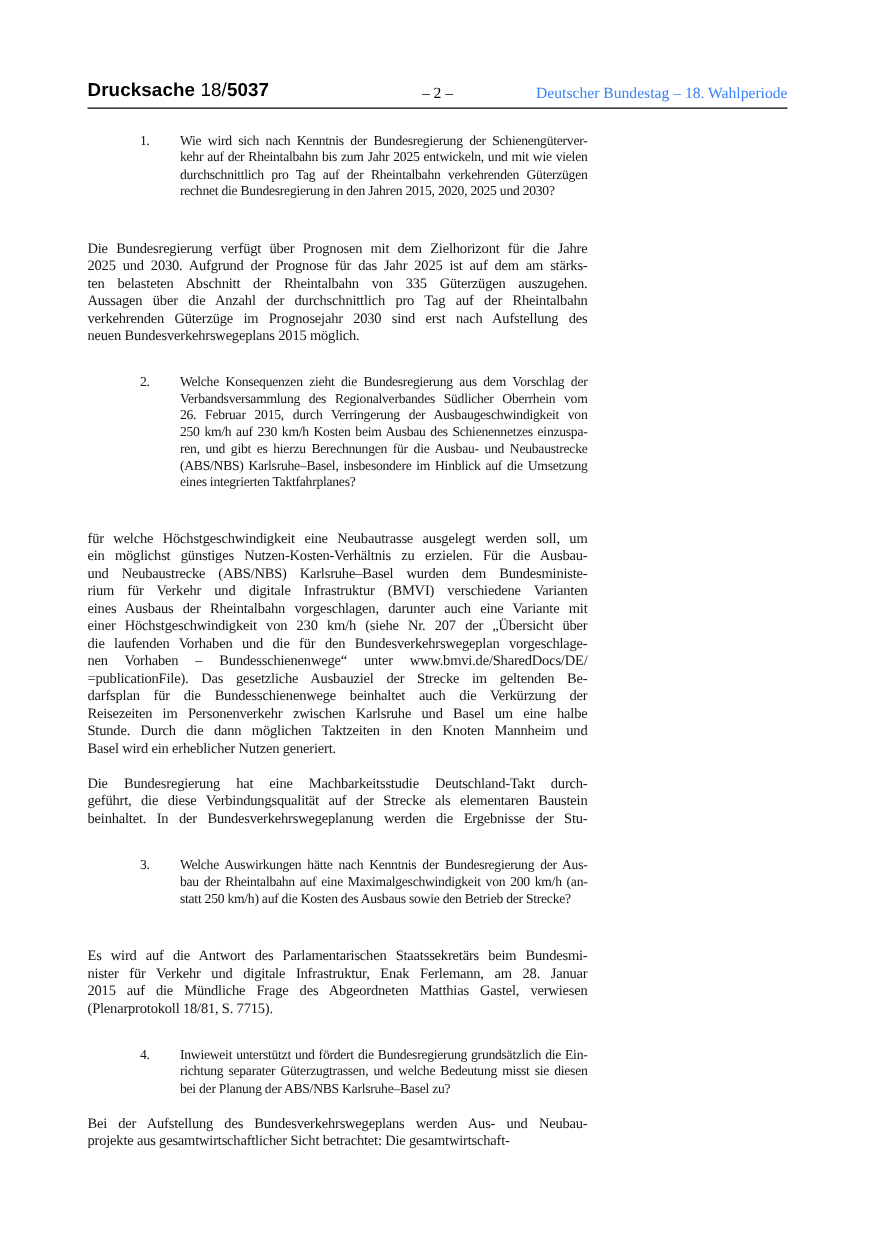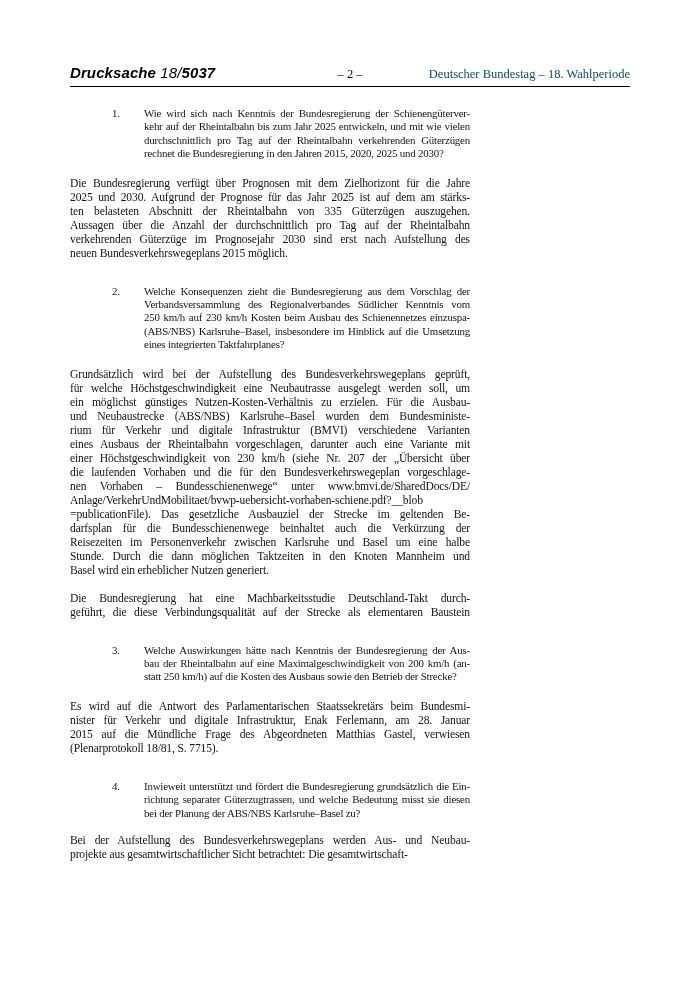--- a/index.html
+++ b/index.html
@@ -22,36 +22,35 @@
     border-bottom: 1.6px solid #000;
   }
   .hdr-left {
     position: absolute;
     left: 0; bottom: 5px;
     font-family: "Liberation Sans", sans-serif;
     font-size: 15px;
     letter-spacing: 0.1px;
     color: #000;
     white-space: nowrap;
-    font-style: italic;
   }
   .hdr-left .bold { font-weight: 700; }
   .hdr-left .reg  { font-weight: 400; }
   .hdr-center {
     position: absolute;
     left: 0; right: 0; bottom: 4px;
     text-align: center;
     font-size: 12.5px;
     color: #000;
   }
   .hdr-right {
     position: absolute;
     right: 0; bottom: 4px;
     font-size: 12.5px;
-    color: #0c4a6e;
+    color: #3b82f6;
     white-space: nowrap;
   }
   
   .doc-body {
     position: absolute;
     left: 70px;
     top: 86px;
     width: 400px;
   }
   .blk { position: relative; }
@@ -65,21 +64,21 @@
   }
   .blk.question:first-child { margin-top: 21px; }
   .blk.question .jline { margin-left: 32px; }
   .qnum { position: absolute; left: 0; top: 0; }
   .blk.answer, .blk.para {
     width: 400px;
     font-size: 11.6px;
     line-height: 14px;
     letter-spacing: -0.15px;
   }
-  .blk.answer { margin-top: 16px; }
+  .blk.answer { margin-top: 31px; }
   .blk.para   { margin-top: 14px; }
   .jline {
     text-align: justify;
     text-align-last: justify;
     white-space: nowrap;
   }
   .jline.last { text-align-last: left; }
 </style>
 </head>
 <body>
@@ -106,45 +105,46 @@
         <div class="jline">Die Bundesregierung verfügt über Prognosen mit dem Zielhorizont für die Jahre</div>
         <div class="jline">2025 und 2030. Aufgrund der Prognose für das Jahr 2025 ist auf dem am stärks-</div>
         <div class="jline">ten belasteten Abschnitt der Rheintalbahn von 335 Güterzügen auszugehen.</div>
         <div class="jline">Aussagen über die Anzahl der durchschnittlich pro Tag auf der Rheintalbahn</div>
         <div class="jline">verkehrenden Güterzüge im Prognosejahr 2030 sind erst nach Aufstellung des</div>
         <div class="jline last">neuen Bundesverkehrswegeplans 2015 möglich.</div>
       </div>
       <div class="blk question">
         <span class="qnum">2.</span>
         <div class="jline">Welche Konsequenzen zieht die Bundesregierung aus dem Vorschlag der</div>
-        <div class="jline">Verbandsversammlung des Regionalverbandes Südlicher Kenntnis vom</div>
+        <div class="jline">Verbandsversammlung des Regionalverbandes Südlicher Oberrhein vom</div>
+        <div class="jline">26. Februar 2015, durch Verringerung der Ausbaugeschwindigkeit von</div>
         <div class="jline">250 km/h auf 230 km/h Kosten beim Ausbau des Schienennetzes einzuspa-</div>
+        <div class="jline">ren, und gibt es hierzu Berechnungen für die Ausbau- und Neubaustrecke</div>
         <div class="jline">(ABS/NBS) Karlsruhe–Basel, insbesondere im Hinblick auf die Umsetzung</div>
         <div class="jline last">eines integrierten Taktfahrplanes?</div>
       </div>
       <div class="blk answer">
-        <div class="jline">Grundsätzlich wird bei der Aufstellung des Bundesverkehrswegeplans geprüft,</div>
         <div class="jline">für welche Höchstgeschwindigkeit eine Neubautrasse ausgelegt werden soll, um</div>
         <div class="jline">ein möglichst günstiges Nutzen-Kosten-Verhältnis zu erzielen. Für die Ausbau-</div>
         <div class="jline">und Neubaustrecke (ABS/NBS) Karlsruhe–Basel wurden dem Bundesministe-</div>
         <div class="jline">rium für Verkehr und digitale Infrastruktur (BMVI) verschiedene Varianten</div>
         <div class="jline">eines Ausbaus der Rheintalbahn vorgeschlagen, darunter auch eine Variante mit</div>
         <div class="jline">einer Höchstgeschwindigkeit von 230 km/h (siehe Nr. 207 der „Übersicht über</div>
         <div class="jline">die laufenden Vorhaben und die für den Bundesverkehrswegeplan vorgeschlage-</div>
         <div class="jline">nen Vorhaben – Bundesschienenwege“ unter www.bmvi.de/SharedDocs/DE/</div>
-        <div class="jline">Anlage/VerkehrUndMobilitaet/bvwp-uebersicht-vorhaben-schiene.pdf?__blob</div>
         <div class="jline">=publicationFile). Das gesetzliche Ausbauziel der Strecke im geltenden Be-</div>
         <div class="jline">darfsplan für die Bundesschienenwege beinhaltet auch die Verkürzung der</div>
         <div class="jline">Reisezeiten im Personenverkehr zwischen Karlsruhe und Basel um eine halbe</div>
         <div class="jline">Stunde. Durch die dann möglichen Taktzeiten in den Knoten Mannheim und</div>
         <div class="jline last">Basel wird ein erheblicher Nutzen generiert.</div>
       </div>
       <div class="blk para">
         <div class="jline">Die Bundesregierung hat eine Machbarkeitsstudie Deutschland-Takt durch-</div>
         <div class="jline">geführt, die diese Verbindungsqualität auf der Strecke als elementaren Baustein</div>
+        <div class="jline">beinhaltet. In der Bundesverkehrswegeplanung werden die Ergebnisse der Stu-</div>
       </div>
       <div class="blk question">
         <span class="qnum">3.</span>
         <div class="jline">Welche Auswirkungen hätte nach Kenntnis der Bundesregierung der Aus-</div>
         <div class="jline">bau der Rheintalbahn auf eine Maximalgeschwindigkeit von 200 km/h (an-</div>
         <div class="jline last">statt 250 km/h) auf die Kosten des Ausbaus sowie den Betrieb der Strecke?</div>
       </div>
       <div class="blk answer">
         <div class="jline">Es wird auf die Antwort des Parlamentarischen Staatssekretärs beim Bundesmi-</div>
         <div class="jline">nister für Verkehr und digitale Infrastruktur, Enak Ferlemann, am 28. Januar</div>

